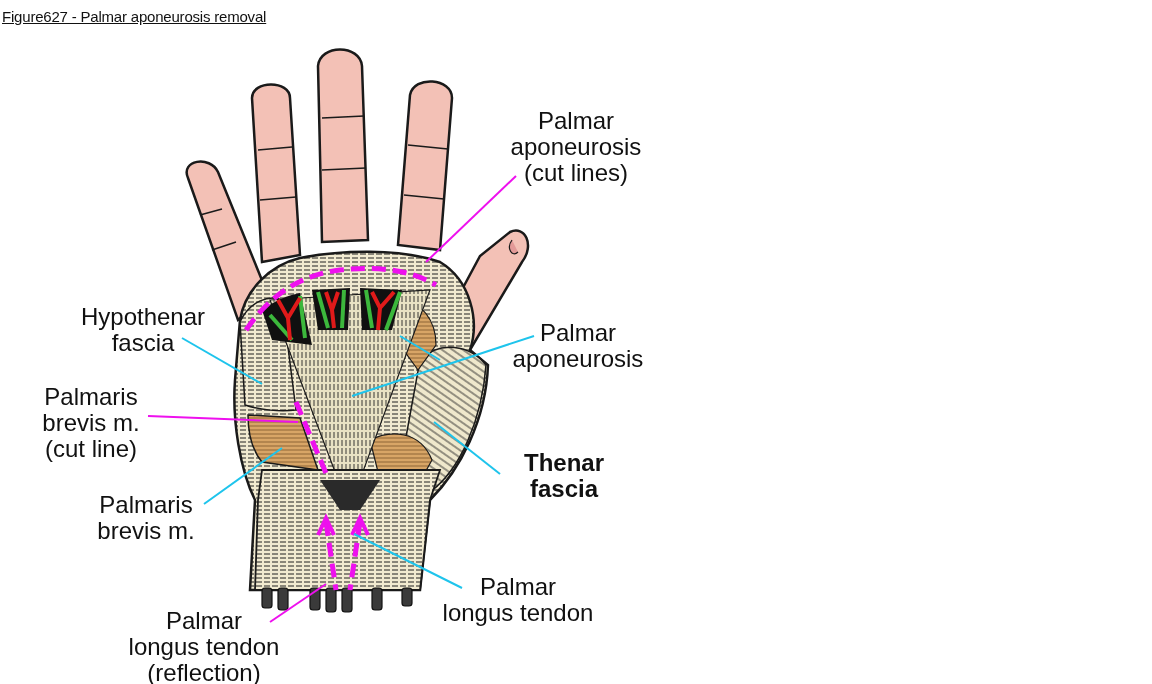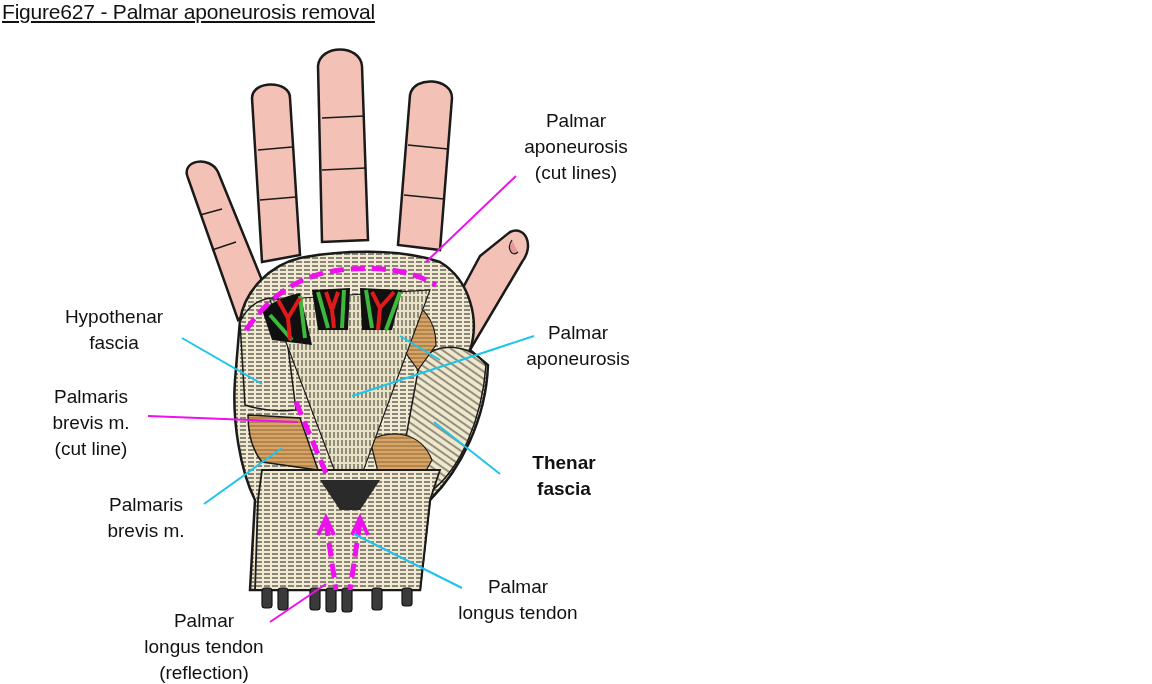--- a/index.html
+++ b/index.html
@@ -1,20 +1,20 @@
 <!DOCTYPE html>
 <html><head>
   <meta charset="utf-8">
   <style>
     html, body { margin:0; padding:0; background:#ffffff; }
     body { width:1152px; height:684px; position:relative; overflow:hidden;
            font-family:"Liberation Sans", sans-serif; color:#111; }
-    .title { position:absolute; left:2px; top:0; font-size:21px; text-decoration:underline;
+    .title { position:absolute; left:2px; top:8px; font-size:15px; text-decoration:underline;
              letter-spacing:-0.2px; white-space:nowrap; }
-    .label { position:absolute; font-size:19px; line-height:26px; text-align:center; white-space:pre-line; }
+    .label { position:absolute; font-size:24px; line-height:26px; text-align:center; white-space:pre-line; }
     svg.fig { position:absolute; left:0; top:0; }
   </style>
 </head>
 <body>
 
 <div class="title">Figure627 - Palmar aponeurosis removal</div>
 
 <svg class="fig" width="1152" height="684" viewBox="0 0 1152 684">
   <defs>
     <pattern id="hatchH" width="8" height="4" patternUnits="userSpaceOnUse">
@@ -127,21 +127,21 @@
     <line x1="500" y1="474" x2="434" y2="422" stroke="#1ec4ec"></line>
     <line x1="204" y1="504" x2="282" y2="448" stroke="#1ec4ec"></line>
     <line x1="462" y1="588" x2="354" y2="534" stroke="#1ec4ec"></line>
     <line x1="270" y1="622" x2="326" y2="584" stroke="#ee10ee"></line>
   </g>
 </svg>
 
 <div class="label" style="left:506px; top:108px; width:140px;">Palmar
 aponeurosis
 (cut lines)</div>
-<div class="label" style="left:39px; top:304px; width:150px;">Hypothenar
+<div class="label" style="left:68px; top:304px; width:150px;">Hypothenar
 fascia</div>
 <div class="label" style="left:508px; top:320px; width:140px;">Palmar
 aponeurosis</div>
 <div class="label" style="left:36px; top:384px; width:110px;">Palmaris
 brevis m.
 (cut line)</div>
 <div class="label" style="left:504px; top:450px; width:120px;font-weight:bold;">Thenar
 fascia</div>
 <div class="label" style="left:86px; top:492px; width:120px;">Palmaris
 brevis m.</div>

